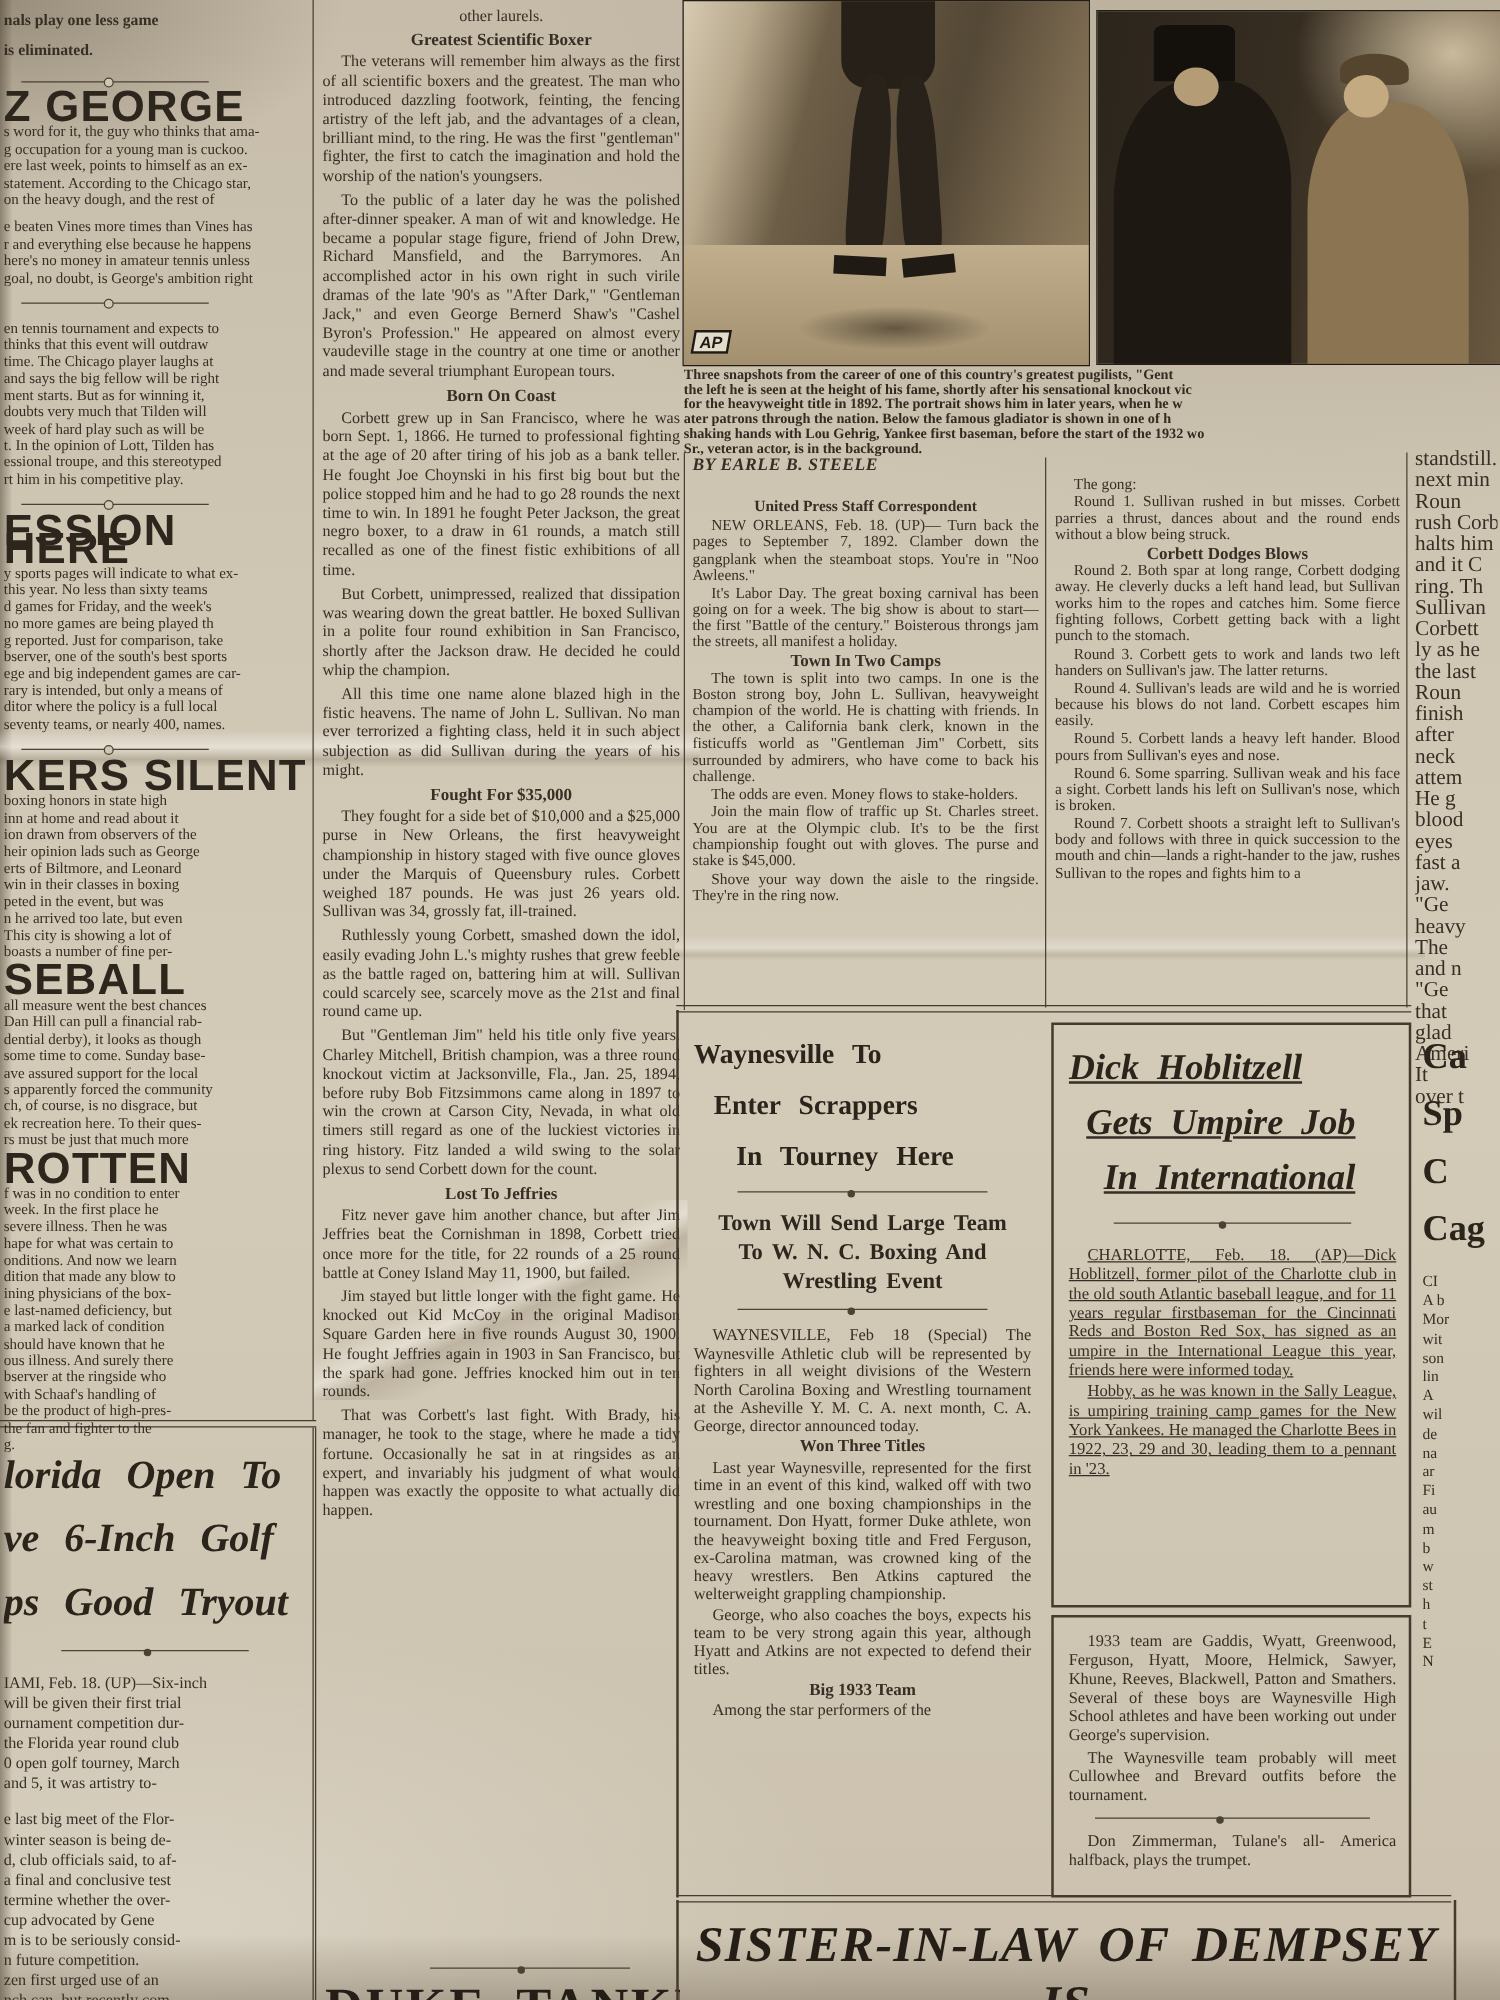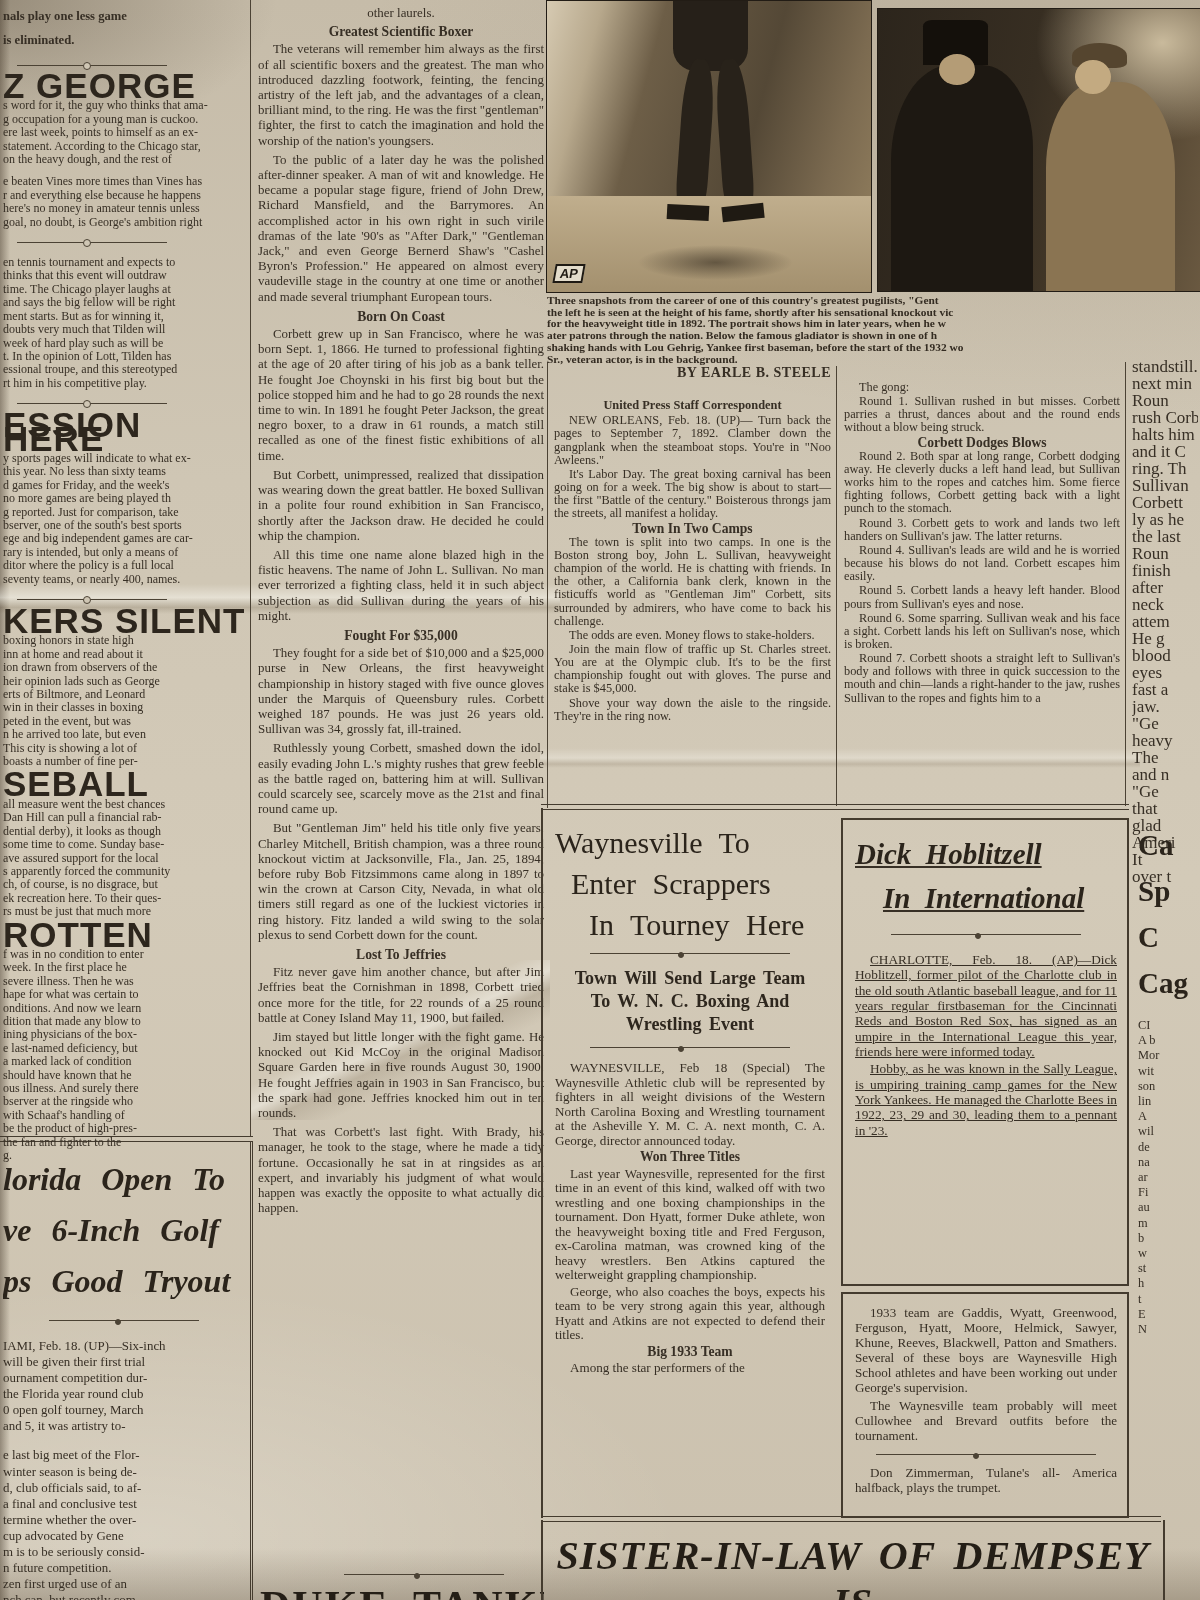--- a/index.html
+++ b/index.html
@@ -62,30 +62,30 @@
   .ph2 .hat1{position:absolute;left:14%;top:4%;width:20%;height:16%;background:#14100b;border-radius:14% 14% 0 0;}
   .ph2 .face1{position:absolute;left:19%;top:16%;width:11%;height:11%;background:#b49c76;border-radius:50%;}
   .ph2 .man2{position:absolute;left:52%;top:26%;width:40%;height:76%;background:#8a7452;border-radius:40% 42% 0 0;}
   .ph2 .cap2{position:absolute;left:60%;top:12%;width:17%;height:9%;background:#55452f;border-radius:50% 50% 20% 20%;}
   .ph2 .face2{position:absolute;left:61%;top:18%;width:11%;height:12%;background:#c3aa81;border-radius:50%;}
 
   .caption{left:547px;top:295px;width:640px;font-weight:bold;font-size:11.4px;line-height:11.7px;color:#332b21;}
 
   
   .steele{left:554px;top:366px;width:277px;font-size:12.3px;line-height:13.15px;text-align:justify;}
-  .byline{text-align:right;font-weight:bold;font-size:14px;letter-spacing:.5px;margin-bottom:1px;}
+  .byline{text-align:left;font-weight:bold;font-size:14px;letter-spacing:.5px;margin-bottom:1px;font-style:italic;}
   .byline2{text-align:center;font-weight:bold;font-size:12.4px;margin-bottom:2px;margin-top:20px;}
   .steele .para,.rounds .para{margin-bottom:1px;}
   .rounds{left:844px;top:381px;width:276px;font-size:12.3px;line-height:13.15px;text-align:justify;}
   .rightcut{left:1132px;top:360px;width:66px;font-size:17px;line-height:13.55px;}
 
   
   .waybox{left:541px;top:808px;width:292px;height:710px;border-left:2px solid #443b2e;
     padding:14px 8px 0 12px;box-sizing:border-box;}
-  .wayhead{font-weight:normal;font-size:30px;line-height:41px;color:#2b241b;word-spacing:9px;}
+  .wayhead{font-weight:bold;font-size:22px;line-height:41px;color:#2b241b;word-spacing:9px;}
   .wayhead .i1{padding-left:16px;}
   .wayhead .i2{padding-left:34px;}
   .deck{font-weight:bold;font-size:18px;line-height:23px;text-align:center;word-spacing:3px;margin-top:2px;color:#2e271e;}
   .waybody{font-size:13.1px;line-height:14.5px;text-align:justify;margin-top:3px;}
   .waybody .para{margin-bottom:2px;}
 
   
   .hobbox{left:841px;top:818px;width:288px;height:468px;border:2px solid #443b2e;
     padding:12px 10px 0 12px;box-sizing:border-box;text-decoration:underline;}
   .hobhead{font-style:italic;font-weight:bold;font-size:29px;line-height:44px;word-spacing:7px;color:#2b241b;}
@@ -395,20 +395,21 @@
       <p class="para">Last year Waynesville, represented for the first time in an event of this kind, walked off with two wrestling and one boxing championships in the tournament.  Don Hyatt, former Duke athlete, won the heavyweight boxing title and Fred Ferguson, ex-Carolina matman, was crowned king of the heavy wrestlers. Ben Atkins captured the welterweight grappling championship.</p>
       <p class="para">George, who  also  coaches the boys, expects his team to be very strong again  this year,  although Hyatt and Atkins are not expected to defend their titles.</p>
       <div class="subhead" style="margin:2px 0;">Big 1933 Team</div>
       <p class="para">Among the star performers of the</p>
     </div>
   </div>
 
   <div class="abs hobbox">
     <div class="hobhead">
       <div class="line">Dick  Hoblitzell</div>
+      <div class="line i1">Gets Umpire Job</div>
       <div class="line i2">In  International</div>
     </div>
     <div class="orn dot center" style="width:190px;margin:10px auto 12px;"></div>
     <div class="hobbody">
       <p class="para">CHARLOTTE, Feb. 18. (AP)—Dick Hoblitzell, former pilot of the Charlotte club in the old south Atlantic baseball league, and for 11 years regular firstbaseman for the Cincinnati Reds and Boston Red Sox, has signed as an umpire in the International League this year, friends here were informed today.</p>
       <p class="para">Hobby, as he was known in the Sally League, is umpiring training camp games for the New York Yankees.  He managed the Charlotte Bees in 1922, 23, 29 and 30, leading them to a pennant in '23.</p>
     </div>
   </div>
 
   <div class="abs teambox">

